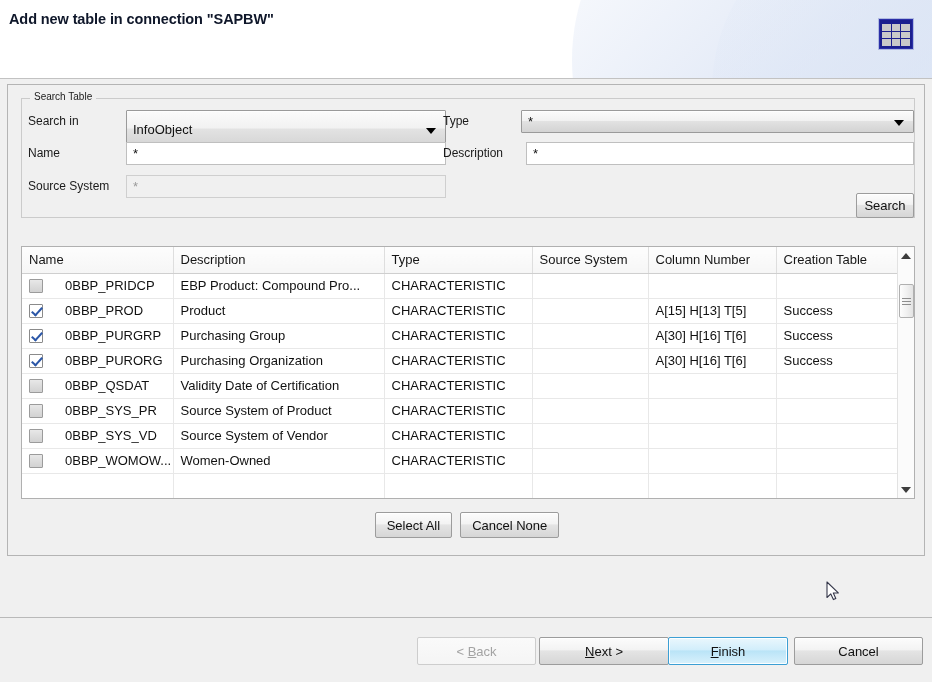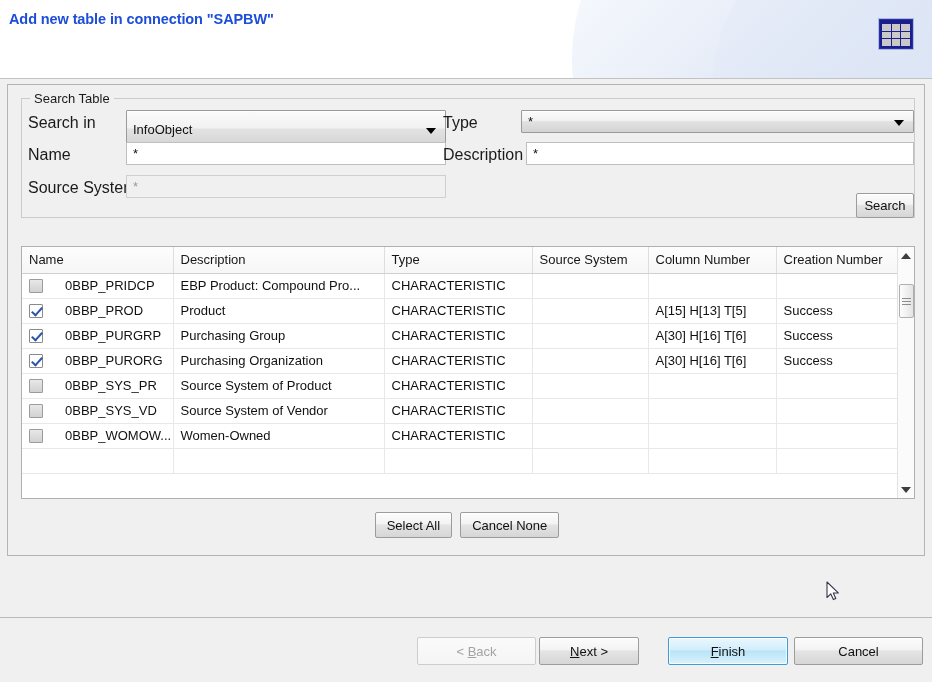--- a/index.html
+++ b/index.html
@@ -44,21 +44,21 @@
     height: 360px;
     border-radius: 50%;
     background: linear-gradient(140deg, rgba(228,234,248,0) 0%, rgba(222,231,246,0.7) 60%, rgba(213,224,243,0.9) 100%);
   }
   .header-title {
     position: absolute;
     left: 9px;
     top: 11px;
     font-size: 14.5px;
     font-weight: bold;
-    color: #1d4ed8;
+    color: #0f172a;
     letter-spacing: -0.1px;
     white-space: nowrap;
     text-align: right;
   }
   .header-icon {
     position: absolute;
     left: 879px;
     top: 19px;
     width: 34px;
     height: 30px;
@@ -123,28 +123,28 @@
     height: 120px;
     border: 1px solid #cbcbcb;
     box-sizing: border-box;
   }
   .groupbox-label {
     position: absolute;
     left: 8px;
     top: -8px;
     background: #f0f0f0;
     padding: 0 4px;
-    font-size: 13px;
+    font-size: 10px;
     color: #1a1a1a;
     white-space: nowrap;
   }
 
   .field-label {
     position: absolute;
-    font-size: 16px;
+    font-size: 12px;
     color: #1a1a1a;
     white-space: nowrap;
   }
 
   
   .combo {
     position: absolute;
     box-sizing: border-box;
     border: 1px solid #9a9a9a;
     border-radius: 1px;
@@ -460,21 +460,21 @@
           <col style="width:128px">
           <col style="width:121px">
         </colgroup>
         <thead>
           <tr>
             <th>Name</th>
             <th>Description</th>
             <th>Type</th>
             <th>Source System</th>
             <th>Column Number</th>
-            <th>Creation Number</th>
+            <th>Creation Table</th>
           </tr>
         </thead>
         <tbody>
             <tr>
               <td class="cell-name">
                 <div class="name-cell-inner">
                   <span class="cbx"></span>
                   <span>0BBP_PRIDCP</span>
                 </div>
               </td>
@@ -515,20 +515,33 @@
                 <div class="name-cell-inner">
                   <span class="cbx checked"></span>
                   <span>0BBP_PURORG</span>
                 </div>
               </td>
               <td>Purchasing Organization</td>
               <td>CHARACTERISTIC</td>
               <td></td>
               <td>A[30] H[16] T[6]</td>
               <td>Success</td>
+            </tr>
+            <tr>
+              <td class="cell-name">
+                <div class="name-cell-inner">
+                  <span class="cbx"></span>
+                  <span>0BBP_QSDAT</span>
+                </div>
+              </td>
+              <td>Validity Date of Certification</td>
+              <td>CHARACTERISTIC</td>
+              <td></td>
+              <td></td>
+              <td></td>
             </tr>
             <tr>
               <td class="cell-name">
                 <div class="name-cell-inner">
                   <span class="cbx"></span>
                   <span>0BBP_SYS_PR</span>
                 </div>
               </td>
               <td>Source System of Product</td>
               <td>CHARACTERISTIC</td>
@@ -598,21 +611,21 @@
     </div>
 
   </div>
 </div>
 
 <div class="footer-rule"></div>
 <div class="footer">
   <div class="btn disabled" style="left:417px; top:19px; width:119px; height:28px;">
     <span>&lt; <span class="mn">B</span>ack</span>
   </div>
-  <div class="btn" style="left:539px; top:19px; width:100px; height:28px;">
+  <div class="btn" style="left:539px; top:19px; width:130px; height:28px;">
     <span><span class="mn">N</span>ext &gt;</span>
   </div>
   <div class="btn" style="left:794px; top:19px; width:129px; height:28px;">
     <span>Cancel</span>
   </div>
   <div class="btn default" style="left:668px; top:19px; width:120px; height:28px;">
     <span><span class="mn">F</span>inish</span>
   </div>
 </div>
 

